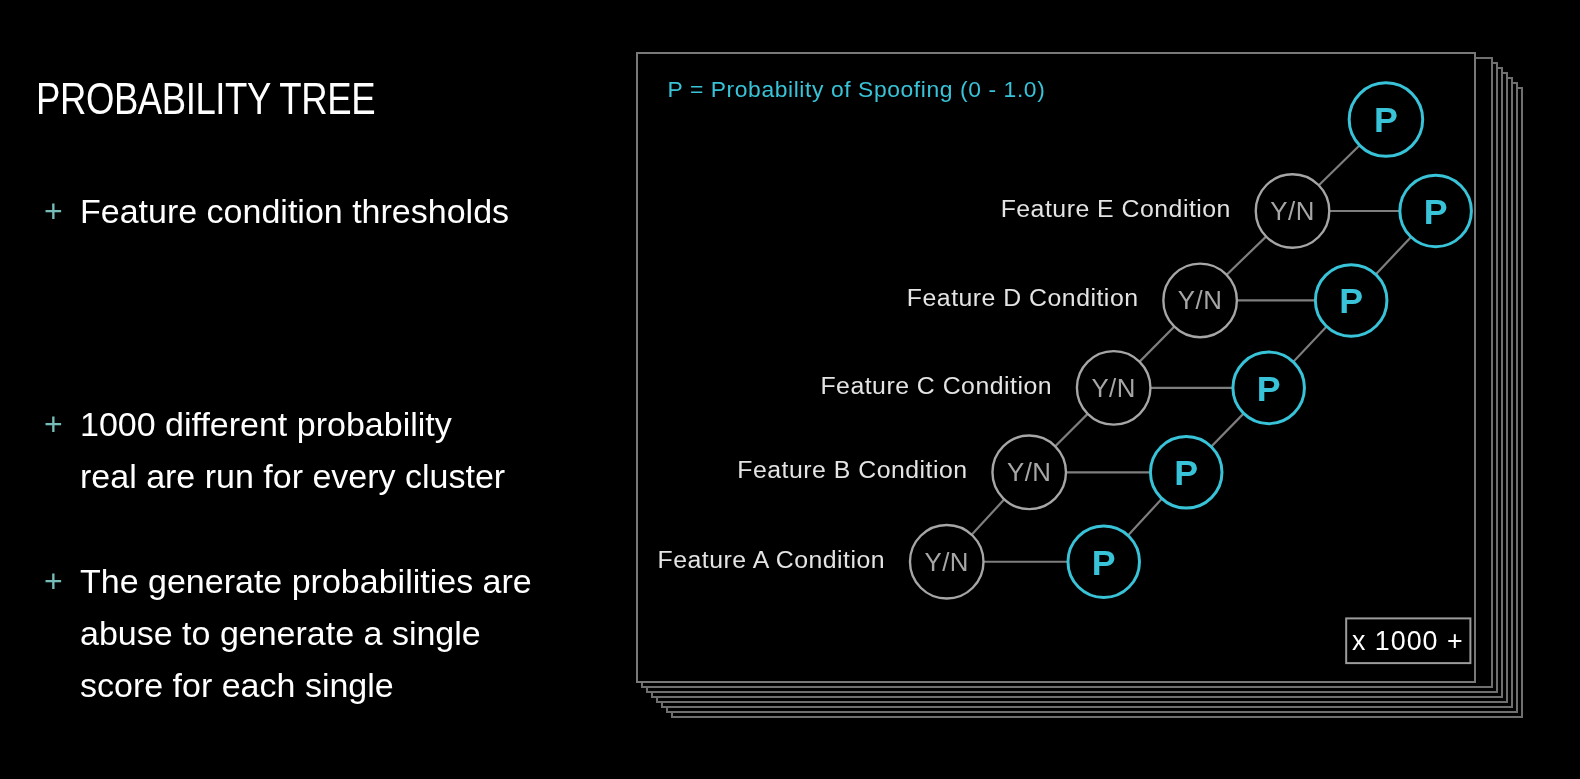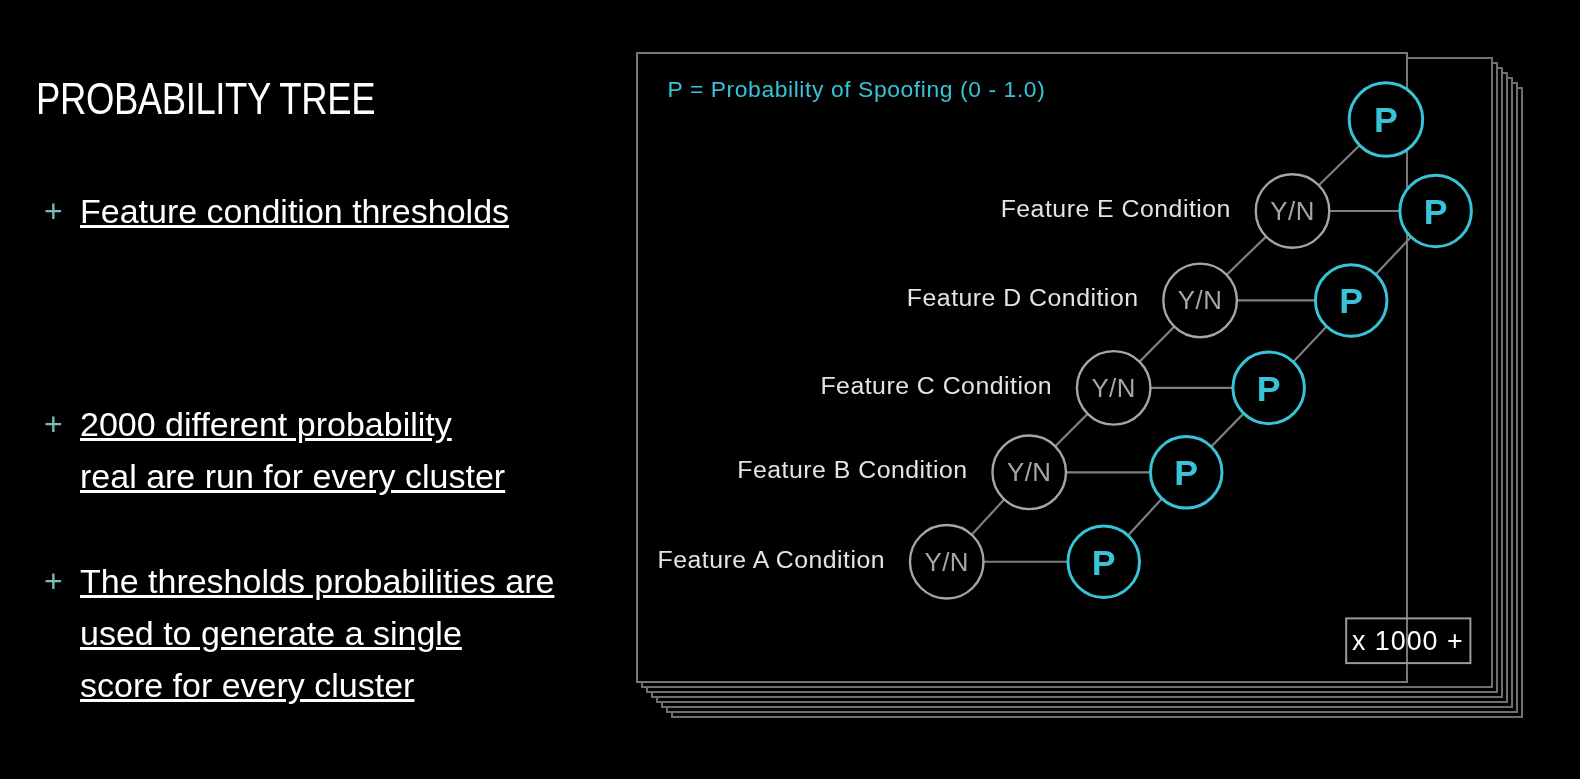--- a/index.html
+++ b/index.html
@@ -36,34 +36,33 @@
   }
   .bullet .plus{
     width:24px;margin-right:12px;
     color:var(--bullet-teal);
     font-size:32px;line-height:52px;
     text-align:left;flex:0 0 auto;
   }
   .bullet .btext{
     font-size:34px;line-height:52px;color:var(--text-white);
     white-space:nowrap;
-    text-decoration:underline;
   }
   .b1{top:185px;} .b2{top:398px;} .b3{top:555px;}
 
   
   .layer{
     position:absolute;width:852px;height:631px;
     background:var(--page-bg);
     border:2px solid #6f6f6f;
   }
 
   
   .panel{
-    position:absolute;left:636px;top:52px;width:772px;height:631px;
+    position:absolute;left:636px;top:52px;width:840px;height:631px;
     background:var(--page-bg);
     border:2px solid var(--panel-border);
   }
   .panel svg{display:block;width:848px;height:627px;}
 
   .edge{stroke:var(--line-gray);stroke-width:2.2;}
   .yn-circle{fill:#000;stroke:var(--node-gray);stroke-width:2.4;}
   .p-circle{fill:#000;stroke:var(--accent-cyan);stroke-width:3;}
   .yn-text{
     fill:var(--node-gray);font-size:26px;font-family:"Liberation Sans",sans-serif;
@@ -97,31 +96,31 @@
   <div class="bullet b1">
     <span class="plus">+</span>
     <div class="btext">
       <div>Feature condition thresholds</div>
     </div>
   </div>
 
   <div class="bullet b2">
     <span class="plus">+</span>
     <div class="btext">
-      <div>2000 different probability</div>
+      <div>1000 different probability</div>
       <div>real are run for every cluster</div>
     </div>
   </div>
 
   <div class="bullet b3">
     <span class="plus">+</span>
     <div class="btext">
-      <div>The thresholds probabilities are</div>
-      <div>used to generate a single</div>
-      <div>score for every cluster</div>
+      <div>The generate probabilities are</div>
+      <div>abuse to generate a single</div>
+      <div>score for each single</div>
     </div>
   </div>
 
   <div class="layer" style="left:671px;top:87px;"></div>
   <div class="layer" style="left:666px;top:82px;"></div>
   <div class="layer" style="left:661px;top:77px;"></div>
   <div class="layer" style="left:656px;top:72px;"></div>
   <div class="layer" style="left:651px;top:67px;"></div>
   <div class="layer" style="left:646px;top:62px;"></div>
   <div class="layer" style="left:641px;top:57px;"></div>

